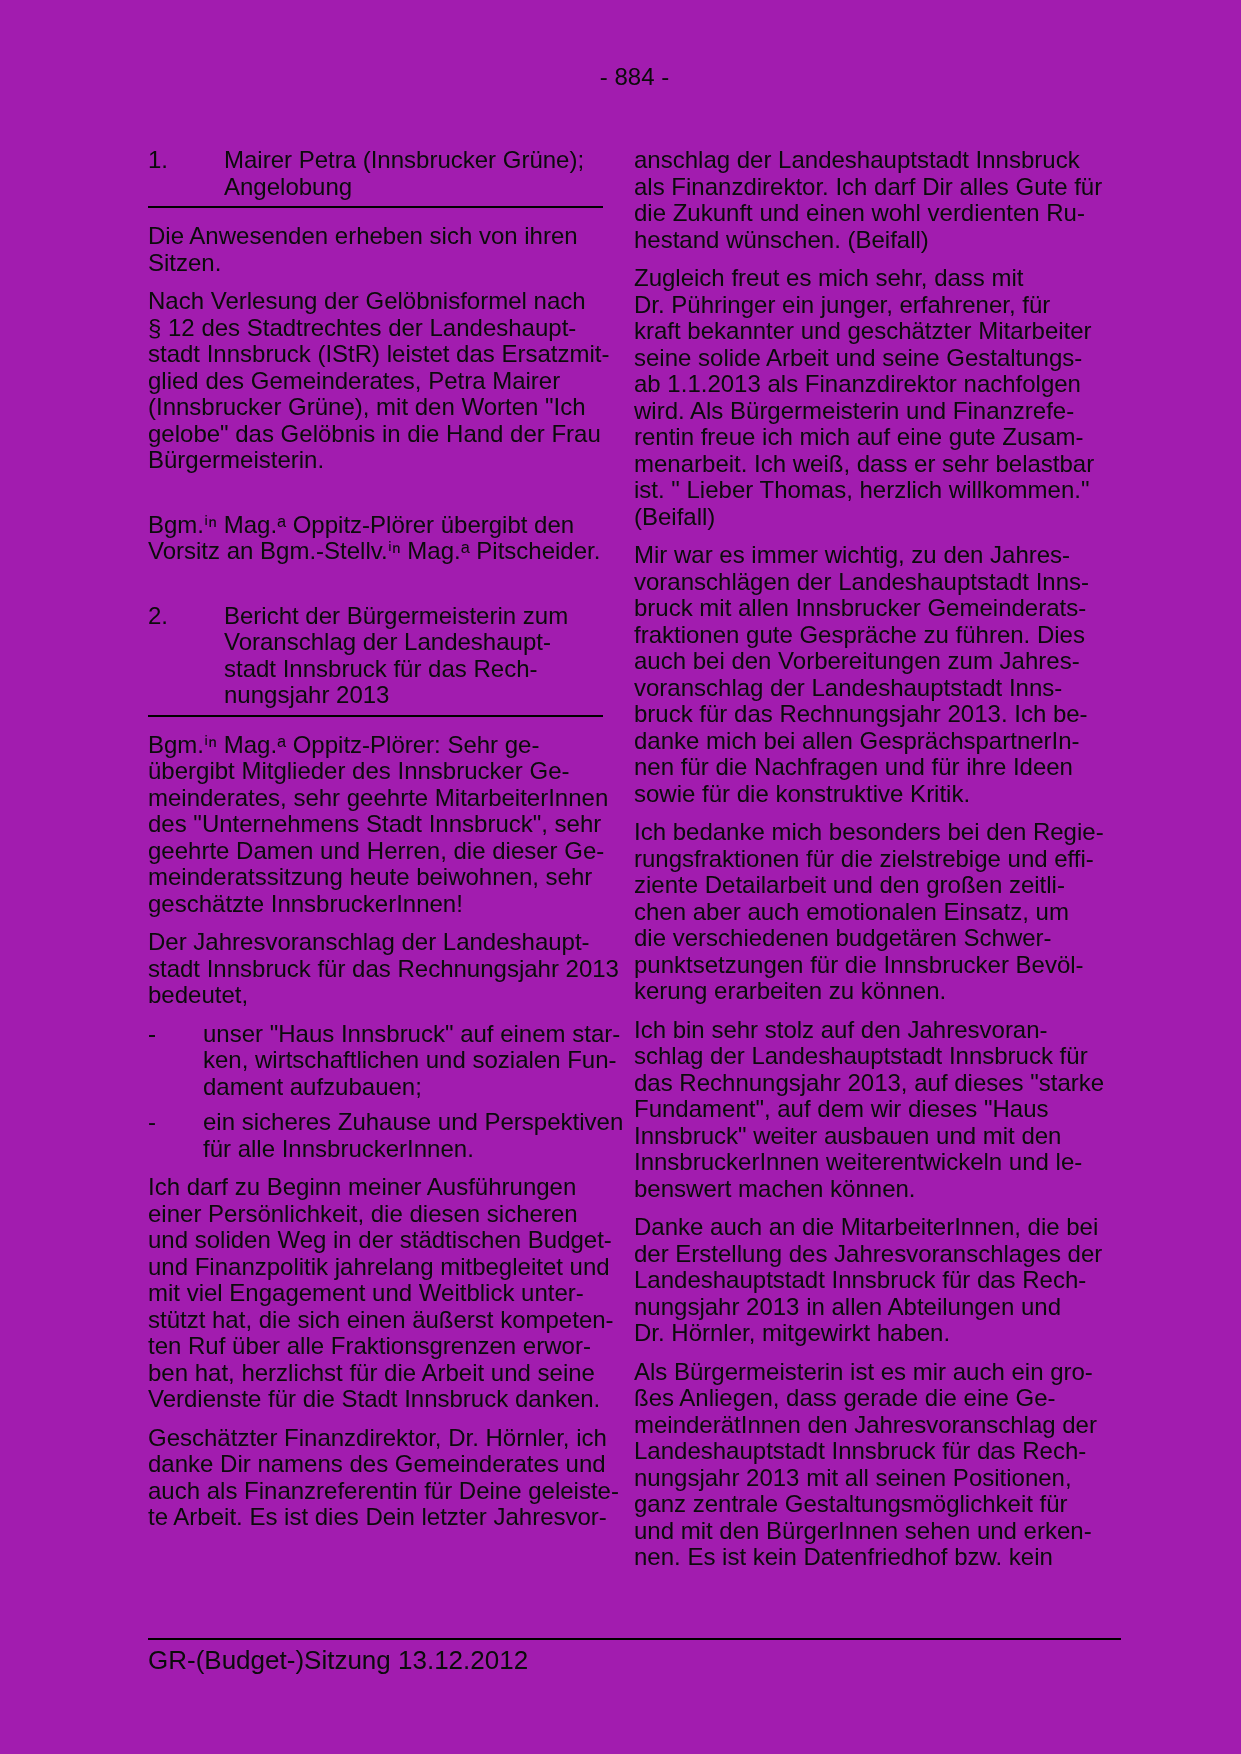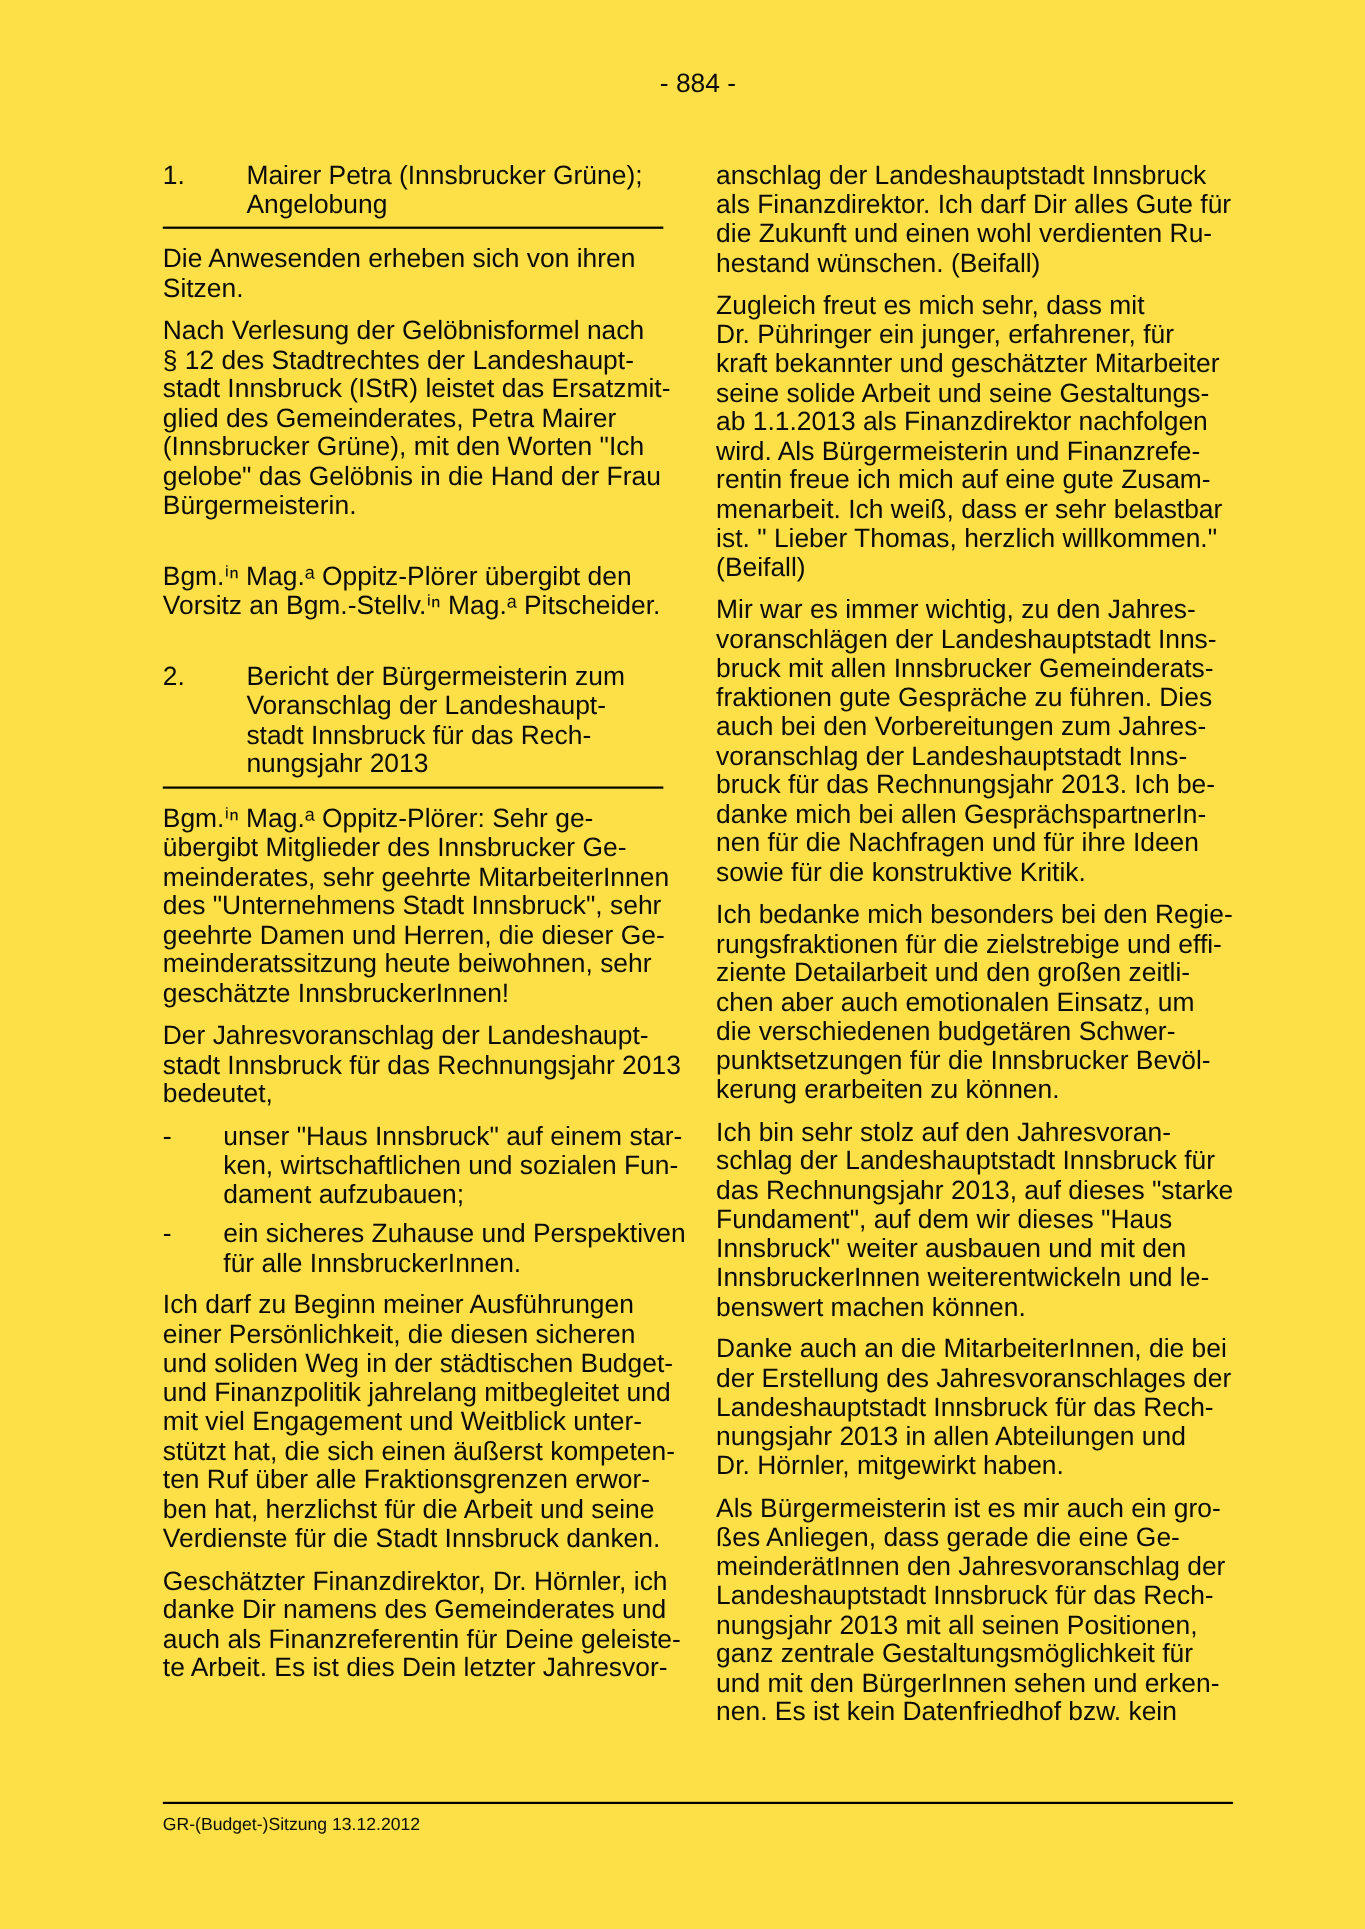--- a/index.html
+++ b/index.html
@@ -1,34 +1,34 @@
 <!DOCTYPE html>
 <html><head>
 <meta charset="utf-8">
 <style>
   html,body { margin:0; padding:0; background:#e8e8e8; }
   .page {
     position:relative;
     width:1241px; height:1754px;
     margin:0 auto;
-    background:#fde047;
+    background:#a21caf;
     font-family:"Liberation Sans","DejaVu Sans",sans-serif;
     color:#0b0b0b;
     font-size:24px;
     line-height:26.5px;
     overflow:hidden;
     text-decoration:underline;
   }
   .pageno {
     position:absolute; top:64px; left:148px; width:973px;
     text-align:center;
   }
   .col { position:absolute; top:147px; }
   .col-left  { left:148px; width:455px; }
-  .col-right { left:651px; width:448px; }
+  .col-right { left:634px; width:448px; }
 
   .para { margin:0 0 12px 0; }
   .tline { white-space:nowrap; }
 
   .heading {
     position:relative;
     padding:0 0 6px 76px;
     border-bottom:2px solid #000;
     margin:0 0 15px 0;
   }
@@ -37,21 +37,21 @@
   .gap-large { margin-top:38px; }
 
   .bullet { position:relative; padding-left:55px; margin:0 0 9px 0; }
   .bullet .marker { position:absolute; left:0; top:0; }
   .bullet-list { margin:0 0 12px 0; }
 
   .footer {
     position:absolute; left:148px; top:1638px; width:973px;
     border-top:2px solid #000;
     padding-top:7px;
-    font-size:16px;
+    font-size:26px;
   }
 </style>
 </head>
 <body>
 
 <div class="page">
 
   <div class="pageno">- 884 -</div>
 
   <div class="col col-left">

